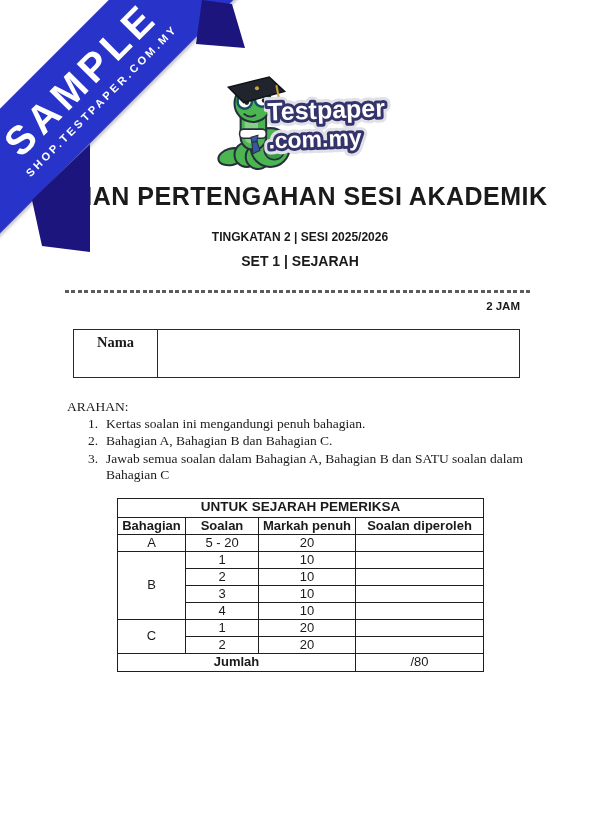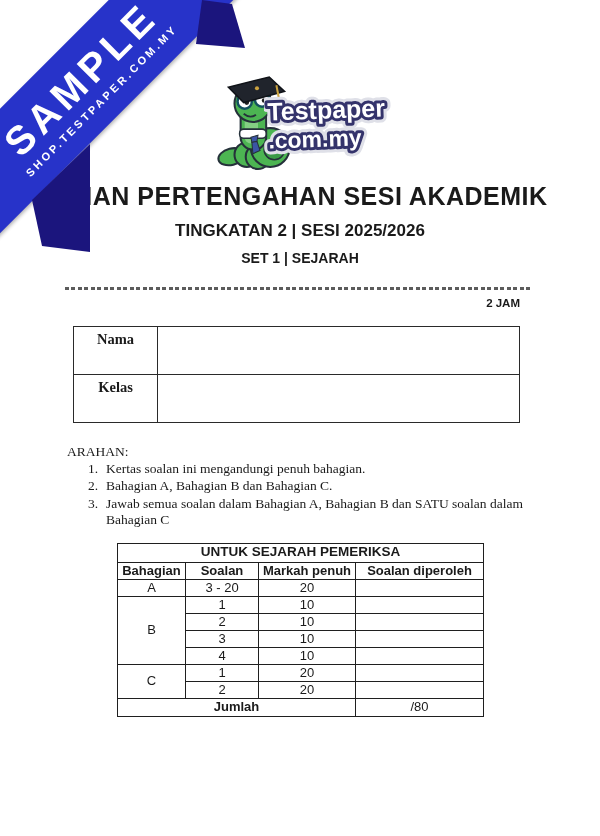--- a/index.html
+++ b/index.html
@@ -17,21 +17,21 @@
   .folds { position:absolute; inset:0; pointer-events:none; }
 
   
   .logo-row { position:relative; margin:0 auto; width:240px; height:98px; top:76px; }
   .worm { position:absolute; left:36px; top:0; }
   .logo-text { position:absolute; left:84px; top:14px; }
 
   
   .head-block { margin-top:84px; }
   .h1 { text-align:center; font-size:25px; font-weight:700; letter-spacing:.5px; line-height:1.15; }
-  .h2 { text-align:center; font-size:17px; font-weight:700; margin-top:10px; }
+  .h2 { text-align:center; font-size:12px; font-weight:700; margin-top:19px; }
   .h3 { text-align:center; font-size:14px; font-weight:700; margin-top:9px; }
   .rule { margin:21px 68px 0 65px; height:3px;
           background:repeating-linear-gradient(90deg,#5c5c5c 0 4px, transparent 4px 6.5px); }
   .duration { margin:7px 80px 0 0; text-align:right; font-size:11.5px; font-weight:700;padding-left:16px; }
 
   
   .info-table { margin:17px 0 0 73px; border-collapse:collapse; width:447px; }
   .info-table td { border:1.6px solid #2a2a2a; }
   .info-table .lbl { width:84px; height:48px; font-family:"Liberation Serif", serif;
                      font-weight:700; font-size:14.5px; text-align:center; vertical-align:top; padding-top:4px; }
@@ -115,24 +115,20 @@
     <div class="rule"></div>
     <div class="duration">2 JAM</div>
   </div>
 
   <table class="info-table">
     <tbody>
         <tr>
       <td class="lbl">Nama</td>
       <td class="val"></td>
     </tr>
-    <tr>
-      <td class="lbl">Kelas</td>
-      <td class="val"></td>
-    </tr>
   </tbody>
     </table>
 
   <div class="arahan">
     <div class="head">ARAHAN:</div>
     <div class="item">
       <span class="num">1.</span>
       <span class="txt">Kertas soalan ini mengandungi penuh bahagian.</span>
     </div>
     <div class="item">
@@ -157,21 +153,21 @@
       <th colspan="4">UNTUK SEJARAH PEMERIKSA</th>
     </tr>
     <tr>
       <th>Bahagian</th>
       <th>Soalan</th>
       <th>Markah penuh</th>
       <th>Soalan diperoleh</th>
     </tr>
     <tr>
       <td>A</td>
-      <td>3 - 20</td>
+      <td>5 - 20</td>
       <td>20</td>
       <td></td>
     </tr>
     <tr>
       <td rowspan="4">B</td>
       <td>1</td>
       <td>10</td>
       <td></td>
     </tr>
     <tr>

